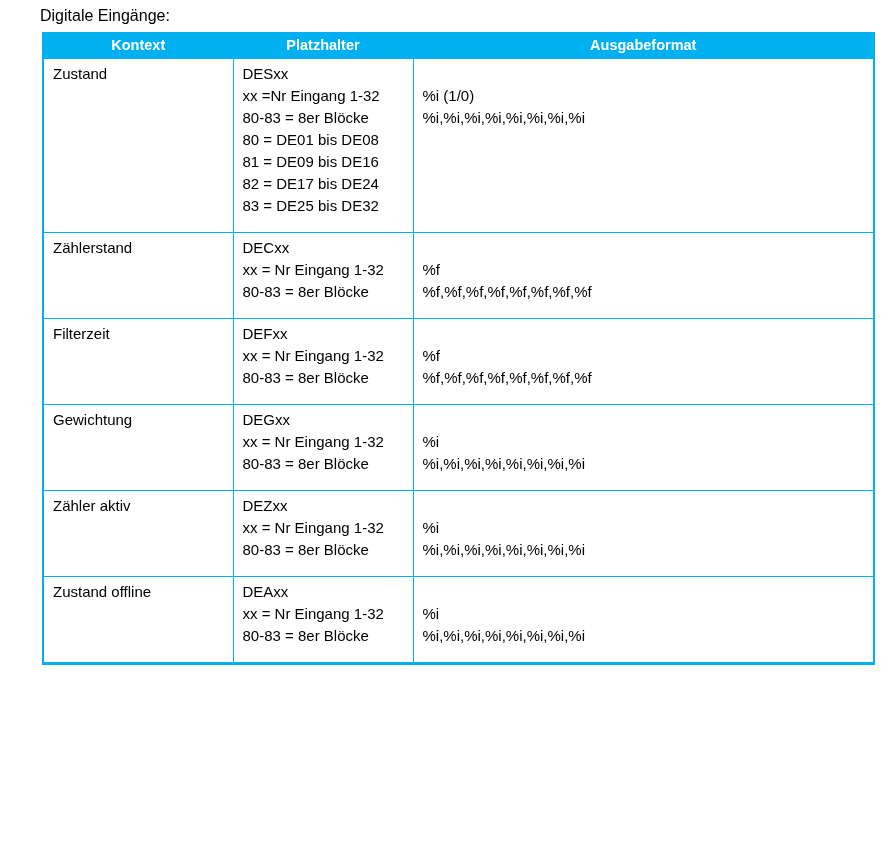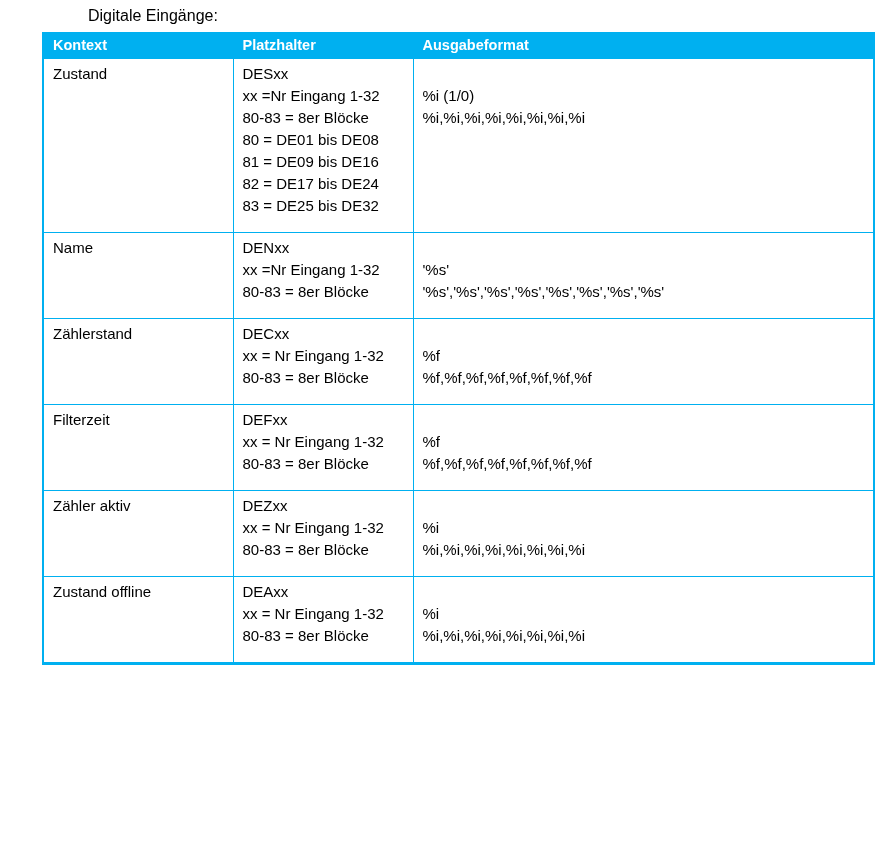--- a/index.html
+++ b/index.html
@@ -11,37 +11,36 @@
     color: var(--body-text);
     position: relative;
     overflow: hidden;
   }
   .doc-title {
     position: absolute;
     left: 40px; top: 5px;
     font-size: 16px;
     line-height: 22px;
     color: var(--body-text);
-    margin-left: 48px;
   }
   table.data {
     position: absolute;
     left: 42px; top: 32px;
     width: 831px;
     border-collapse: collapse;
     table-layout: fixed;
     border: 2px solid var(--accent);
     border-bottom-width: 3px;
   }
   table.data th {
     background: var(--accent);
     color: var(--header-text);
     font-size: 14.5px;
     font-weight: bold;
-    text-align: left;
+    text-align: center;
     padding: 3px 9px 4px 9px;
     border: 1px solid var(--accent);
     line-height: 17px;
   }
   table.data td {
     vertical-align: top;
     font-size: 15px;
     line-height: 22px;
     padding: 4px 9px 15px 9px;
     border: 1px solid var(--accent);
@@ -79,42 +78,42 @@
 xx =Nr Eingang 1-32
 80-83 = 8er Blöcke
 80 = DE01 bis DE08
 81 = DE09 bis DE16
 82 = DE17 bis DE24
 83 = DE25 bis DE32</td>
       <td class="format-cell">%i (1/0)
 %i,%i,%i,%i,%i,%i,%i,%i</td>
     </tr>
     <tr>
-      <td class="kontext-cell">Name</td>
-      <td class="platz-cell">DENxx
-xx =Nr Eingang 1-32
-80-83 = 8er Blöcke</td>
-      <td class="format-cell">'%s'
-'%s','%s','%s','%s','%s','%s','%s','%s'</td>
-    </tr>
-    <tr>
       <td class="kontext-cell">Zählerstand</td>
       <td class="platz-cell">DECxx
 xx = Nr Eingang 1-32
 80-83 = 8er Blöcke</td>
       <td class="format-cell">%f
 %f,%f,%f,%f,%f,%f,%f,%f</td>
     </tr>
     <tr>
       <td class="kontext-cell">Filterzeit</td>
       <td class="platz-cell">DEFxx
 xx = Nr Eingang 1-32
 80-83 = 8er Blöcke</td>
       <td class="format-cell">%f
 %f,%f,%f,%f,%f,%f,%f,%f</td>
+    </tr>
+    <tr>
+      <td class="kontext-cell">Gewichtung</td>
+      <td class="platz-cell">DEGxx
+xx = Nr Eingang 1-32
+80-83 = 8er Blöcke</td>
+      <td class="format-cell">%i
+%i,%i,%i,%i,%i,%i,%i,%i</td>
     </tr>
     <tr>
       <td class="kontext-cell">Zähler aktiv</td>
       <td class="platz-cell">DEZxx
 xx = Nr Eingang 1-32
 80-83 = 8er Blöcke</td>
       <td class="format-cell">%i
 %i,%i,%i,%i,%i,%i,%i,%i</td>
     </tr>
     <tr>

